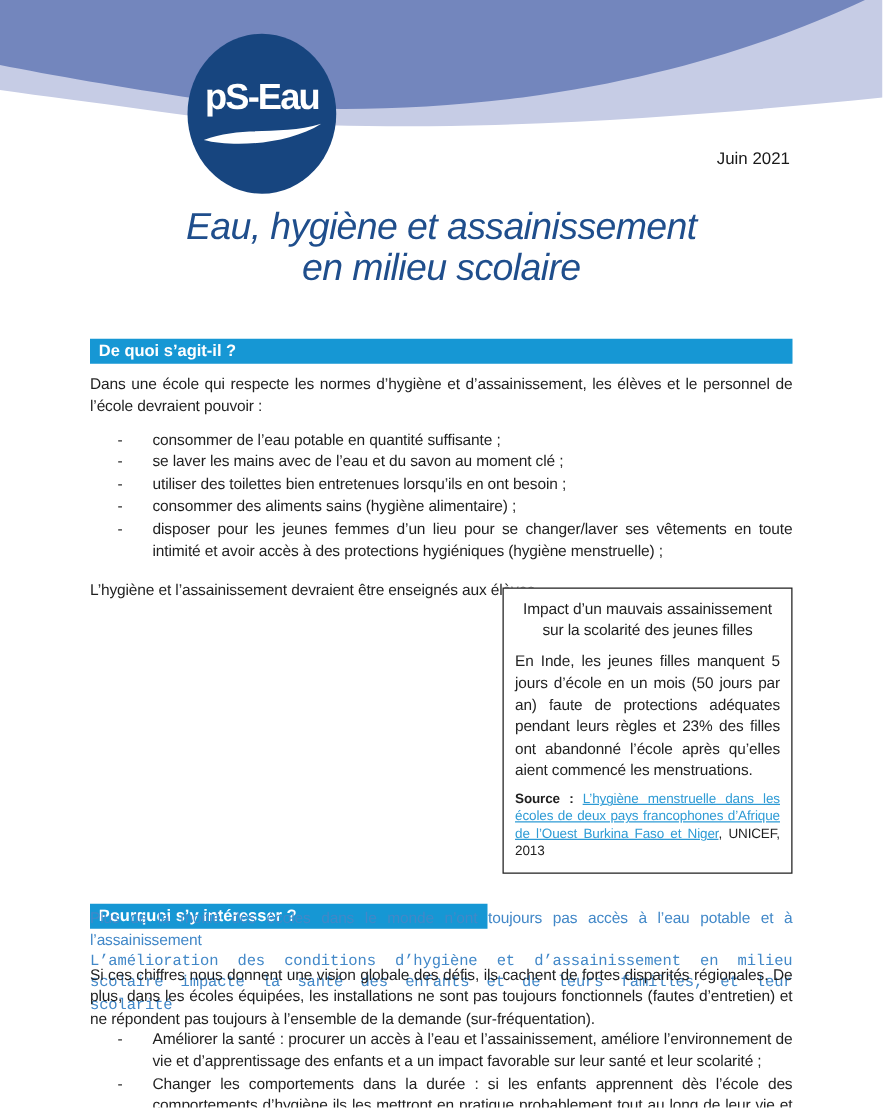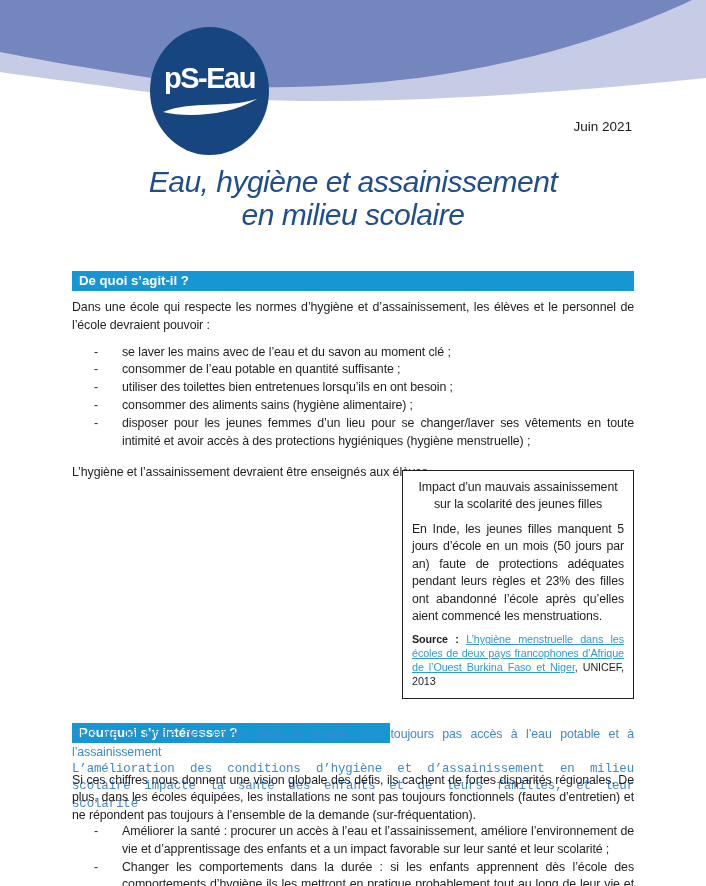--- a/index.html
+++ b/index.html
@@ -82,22 +82,22 @@
 
 <div class="doc-title">
   <div>Eau, hygiène et assainissement</div>
   <div>en milieu scolaire</div>
 </div>
 
 <div class="section sec1">
   <div class="section-bar">De quoi s’agit-il ?</div>
   <p class="para">Dans une école qui respecte les normes d’hygiène et d’assainissement, les élèves et le personnel de l’école devraient pouvoir :</p>
   <ul class="dash-list">
+    <li>consommer de l’eau potable en quantité suffisante ;</li>
     <li>se laver les mains avec de l’eau et du savon au moment clé ;</li>
-    <li>consommer de l’eau potable en quantité suffisante ;</li>
     <li>utiliser des toilettes bien entretenues lorsqu’ils en ont besoin ;</li>
     <li>consommer des aliments sains (hygiène alimentaire) ;</li>
     <li>disposer pour les jeunes femmes d’un lieu pour se changer/laver ses vêtements en toute intimité et avoir accès à des protections hygiéniques (hygiène menstruelle) ;</li>
   </ul>
   <p class="para closing">L’hygiène et l’assainissement devraient être enseignés aux élèves.</p>
 </div>
 
 <div class="section sec2">
   <div class="sidebar-box">
     <div class="sidebar-title">Impact d’un mauvais assainissement sur la scolarité des jeunes filles</div>

